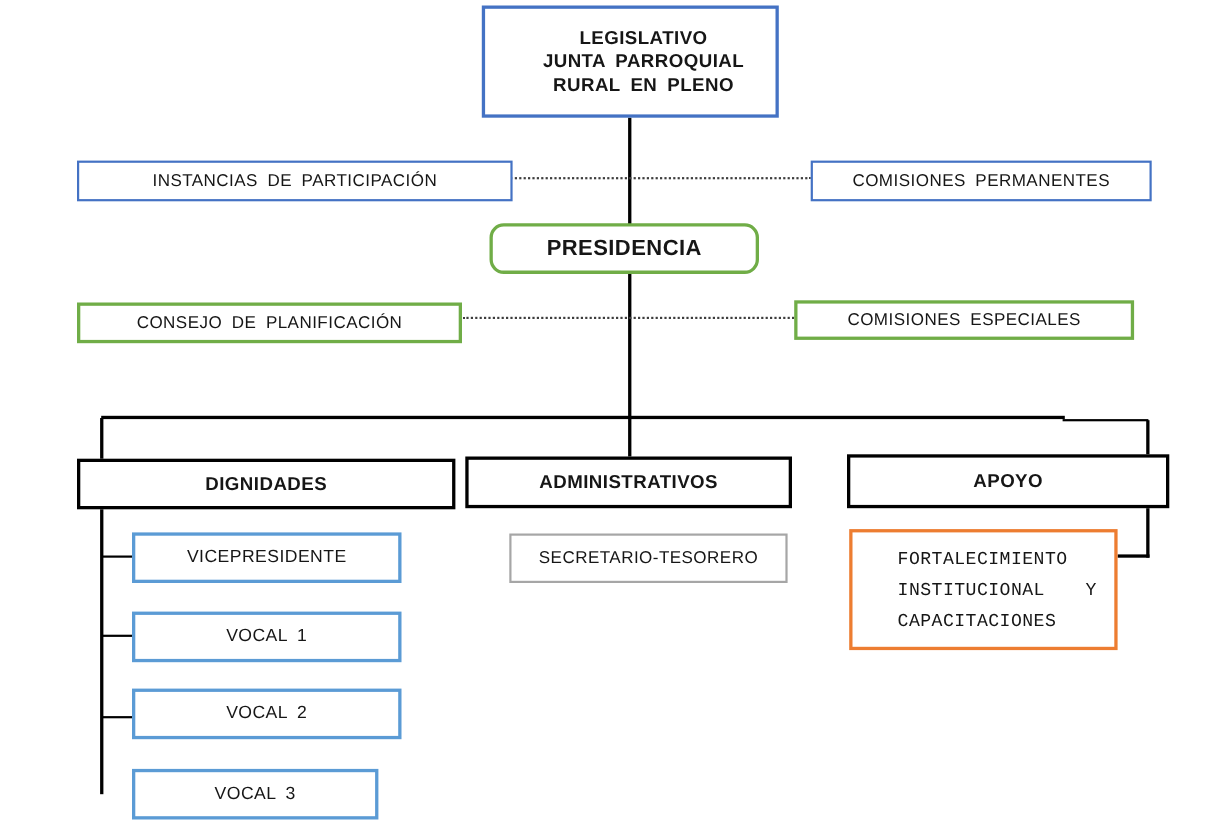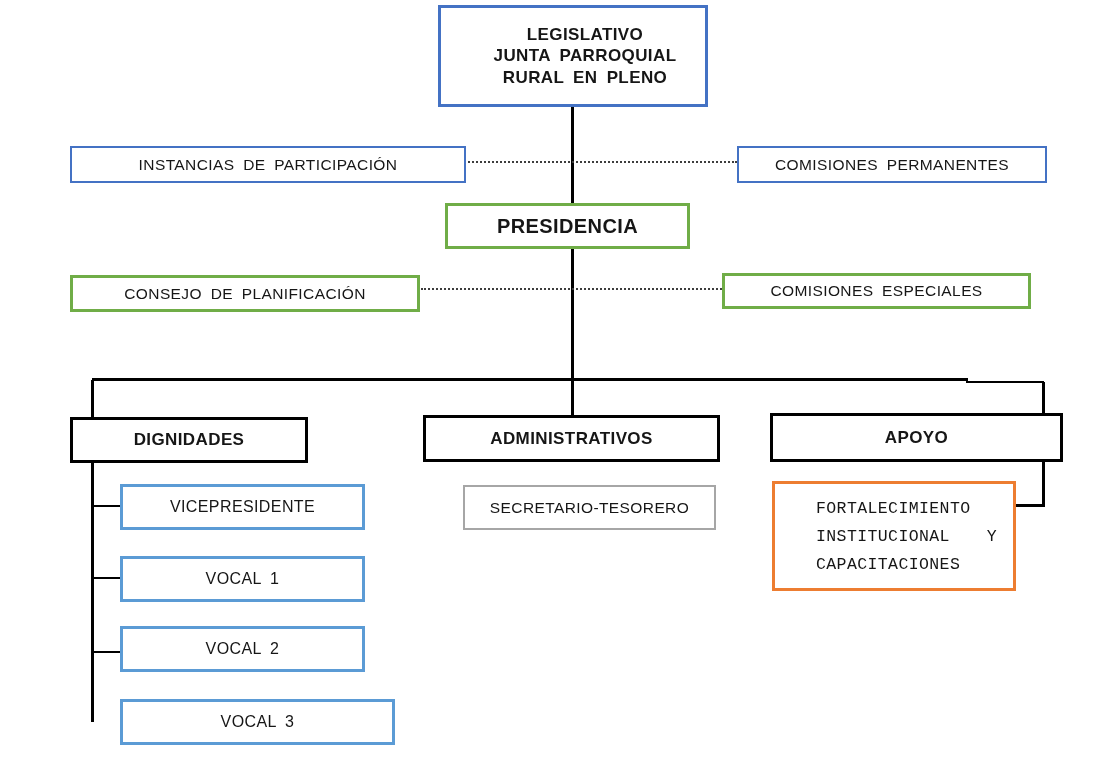--- a/index.html
+++ b/index.html
@@ -87,33 +87,33 @@
   </div>
 
   <div class="node b2" style="left: 70px; top: 146px; width: 396px; height: 37px; border-color: rgb(68, 114, 196);">
     <span>INSTANCIAS DE PARTICIPACIÓN</span>
   </div>
 
   <div class="node b2" style="left: 737px; top: 146px; width: 310px; height: 37px; border-color: rgb(68, 114, 196);">
     <span>COMISIONES PERMANENTES</span>
   </div>
 
-  <div class="node bold b3" style="left: 445px; top: 203px; width: 245px; height: 46px; font-size: 20px; border-color: rgb(112, 173, 71);">
+  <div class="node bold b3" style="left: 445px; top: 203px; width: 245px; height: 46px; font-size: 20px; border-color: rgb(112, 173, 71); border-radius: 13px;">
     <span>PRESIDENCIA</span>
   </div>
 
   <div class="node b3" style="left: 70px; top: 275px; width: 350px; height: 37px; border-color: rgb(112, 173, 71);">
     <span>CONSEJO DE PLANIFICACIÓN</span>
   </div>
 
   <div class="node b3" style="left: 722px; top: 273px; width: 309px; height: 36px; border-color: rgb(112, 173, 71);">
     <span>COMISIONES ESPECIALES</span>
   </div>
 
-  <div class="node bold b3" style="left: 70px; top: 417px; width: 238px; height: 46px; font-size: 17px; border-color: rgb(0, 0, 0);">
+  <div class="node bold b3" style="left: 70px; top: 417px; width: 344px; height: 46px; font-size: 17px; border-color: rgb(0, 0, 0);">
     <span>DIGNIDADES</span>
   </div>
 
   <div class="node bold b3" style="left: 423px; top: 415px; width: 297px; height: 47px; font-size: 17px; border-color: rgb(0, 0, 0);">
     <span>ADMINISTRATIVOS</span>
   </div>
 
   <div class="node bold b3" style="left: 770px; top: 413px; width: 293px; height: 49px; font-size: 17px; border-color: rgb(0, 0, 0);">
     <span>APOYO</span>
   </div>
@@ -123,21 +123,21 @@
   </div>
 
   <div class="node b3" style="left: 120px; top: 556px; width: 245px; height: 46px; font-size: 16px; border-color: rgb(91, 155, 213);">
     <span>VOCAL 1</span>
   </div>
 
   <div class="node b3" style="left: 120px; top: 626px; width: 245px; height: 46px; font-size: 16px; border-color: rgb(91, 155, 213);">
     <span>VOCAL 2</span>
   </div>
 
-  <div class="node b3" style="left: 120px; top: 699px; width: 275px; height: 46px; font-size: 16px; border-color: rgb(91, 155, 213); justify-content: center;">
+  <div class="node b3" style="left: 120px; top: 699px; width: 224px; height: 46px; font-size: 16px; border-color: rgb(91, 155, 213); justify-content: center;">
     <span>VOCAL 3</span>
   </div>
 
   <div class="node b2" style="left: 463px; top: 485px; width: 253px; height: 45px; border-color: rgb(166, 166, 166);">
     <span>SECRETARIO-TESORERO</span>
   </div>
 
   <div class="node b3" style="left: 772px; top: 481px; width: 244px; height: 110px; font-size: 16.5px; flex-direction: column; align-items: flex-start; justify-content: flex-start; text-align: left; padding: 11px 0px 0px 17px; line-height: 28px; word-spacing: 2px; border-color: rgb(237, 125, 49); font-family: Liberation Mono, monospace;">
     <span class="line pre">FORTALECIMIENTO</span>
     <span class="line pre">INSTITUCIONAL   Y</span>

